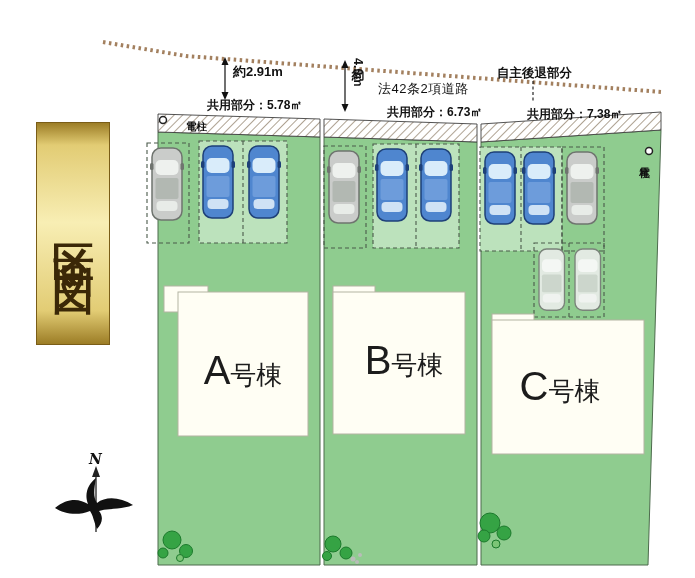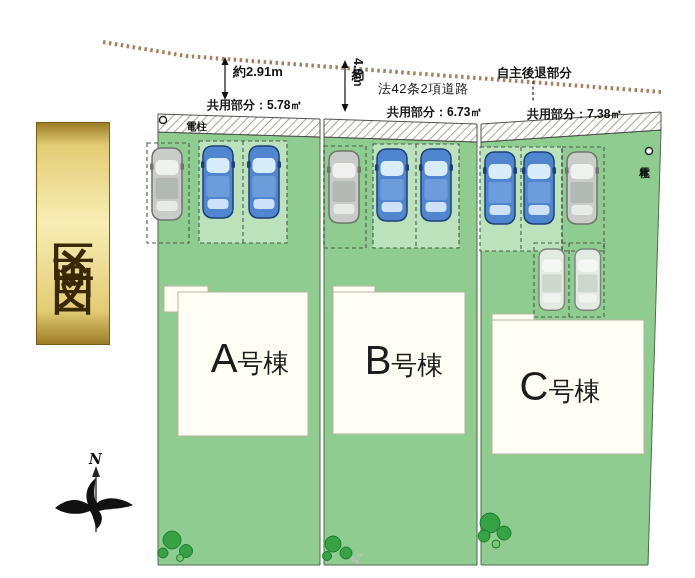--- a/index.html
+++ b/index.html
@@ -169,21 +169,21 @@
   <div class="label road-name" style="left:378px;top:80px;">法42条2項道路</div>
   <div class="label small-bold" style="left:497px;top:65px;font-size:12.5px;">自主後退部分</div>
 
   <div class="label small-bold" style="left:207px;top:97px;text-align:right;">共用部分：5.78㎡</div>
   <div class="label small-bold" style="left:387px;top:104px;">共用部分：6.73㎡</div>
   <div class="label small-bold" style="left:527px;top:106px;text-align:center;">共用部分：7.38㎡</div>
 
   <div class="label pole-label" style="left:170px;top:120px;margin-left:16px;">電柱</div>
   <div class="label pole-label vert" style="left:638px;top:159px;">電柱</div>
 
-  <div class="bldg-label" style="left:178px;top:336px;width:144px;">
+  <div class="bldg-label" style="left:178px;top:348px;width:130px;">
     <span class="bldg-letter">A</span><span class="bldg-suffix">号棟</span>
   </div>
   <div class="bldg-label" style="left:333px;top:338px;width:142px;">
     <span class="bldg-letter">B</span><span class="bldg-suffix">号棟</span>
   </div>
   <div class="bldg-label" style="left:492px;top:364px;width:136px;">
     <span class="bldg-letter">C</span><span class="bldg-suffix">号棟</span>
   </div>
 
   <div class="north" style="left:89px;top:451px;">N</div>

